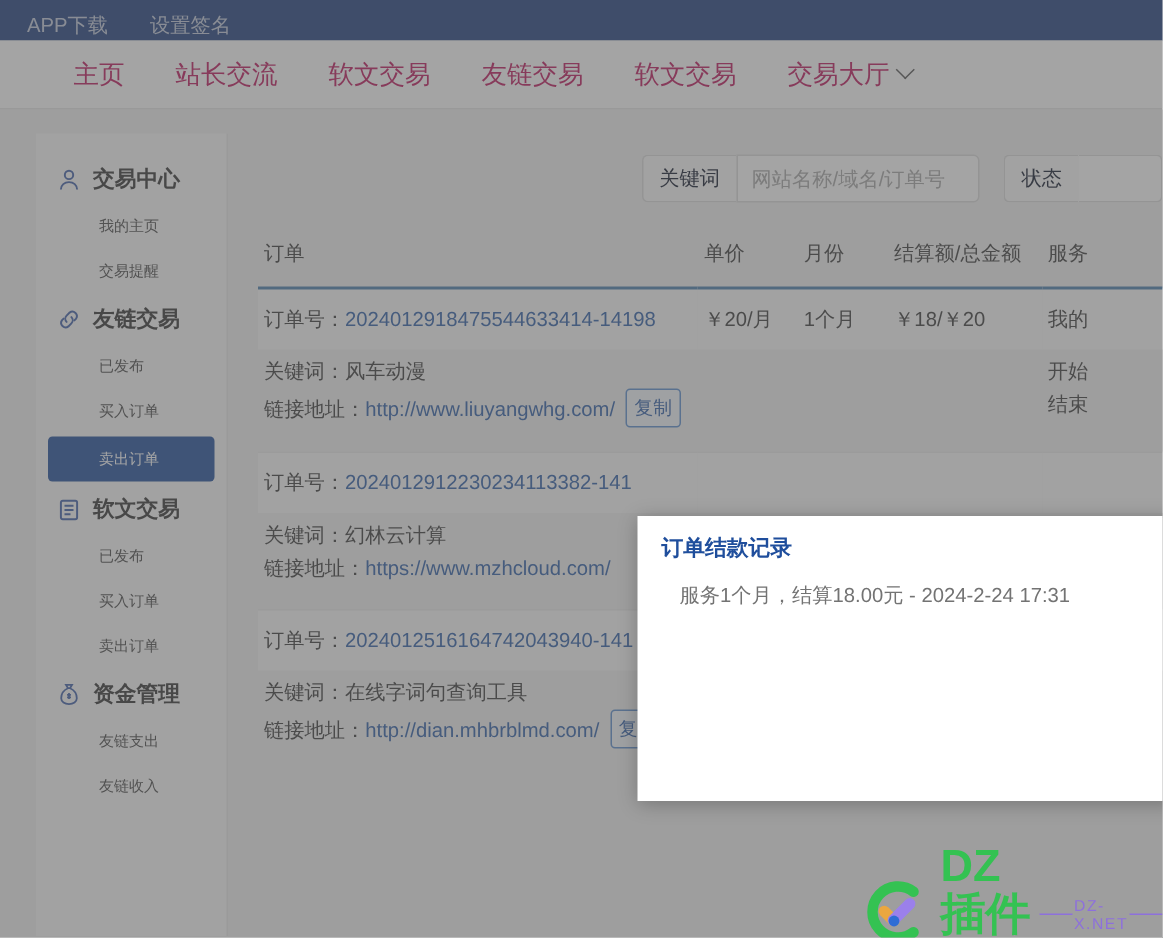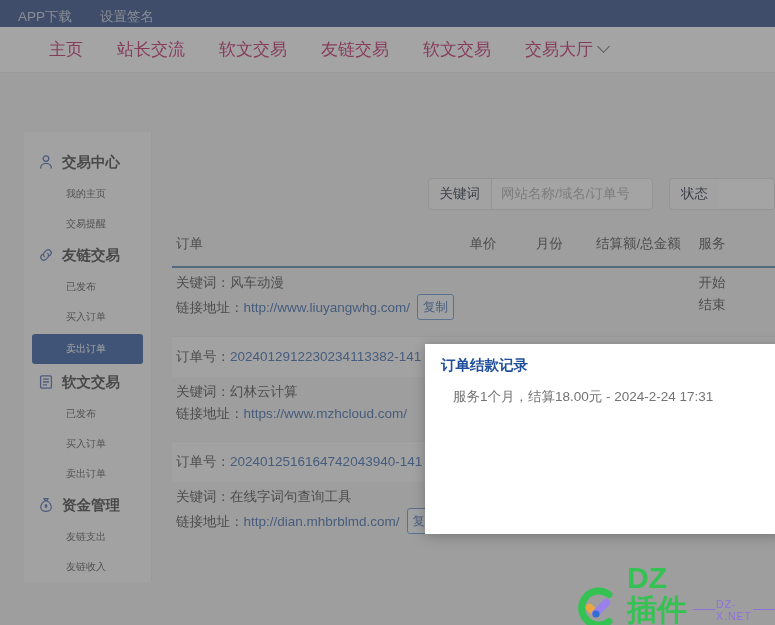--- a/index.html
+++ b/index.html
@@ -62,21 +62,20 @@
     border-right: 1.6px solid #555;
     border-bottom: 1.6px solid #555;
     transform: translateY(-3px) rotate(45deg);
   }
 
   
   .wrap {
     display: flex;
     padding: 16px 0 0 24px;
     height: calc(625px - 27px - 47px);
-    align-items: center;
   }
 
   
   .sidebar {
     width: 128px;
     background: #fafafa;
     border-right: 1px solid #e8e8e8;
     padding-top: 14px;
     flex: none;
   }
@@ -356,20 +355,29 @@
           <tr>
             <th>订单</th>
             <th>单价</th>
             <th>月份</th>
             <th>结算额/总金额</th>
             <th>服务</th>
           </tr>
         </thead>
         <tbody>
 
+          <tr class="order-main">
+            <td>
+              <span>订单号：</span><a class="lnk" href="#">2024012918475544633414-14198</a>
+            </td>
+            <td>￥20/月</td>
+            <td>1个月</td>
+            <td>￥18/￥20</td>
+            <td class="muted">我的</td>
+          </tr>
           <tr class="order-detail">
             <td colspan="4">
               <div>
                 <span>关键词：</span><span>风车动漫</span>
               </div>
               <div>
                 <span>链接地址：</span><a class="lnk" href="#">http://www.liuyangwhg.com/</a><span class="copy-btn">复制</span>
               </div>
             </td>
             <td class="muted">

